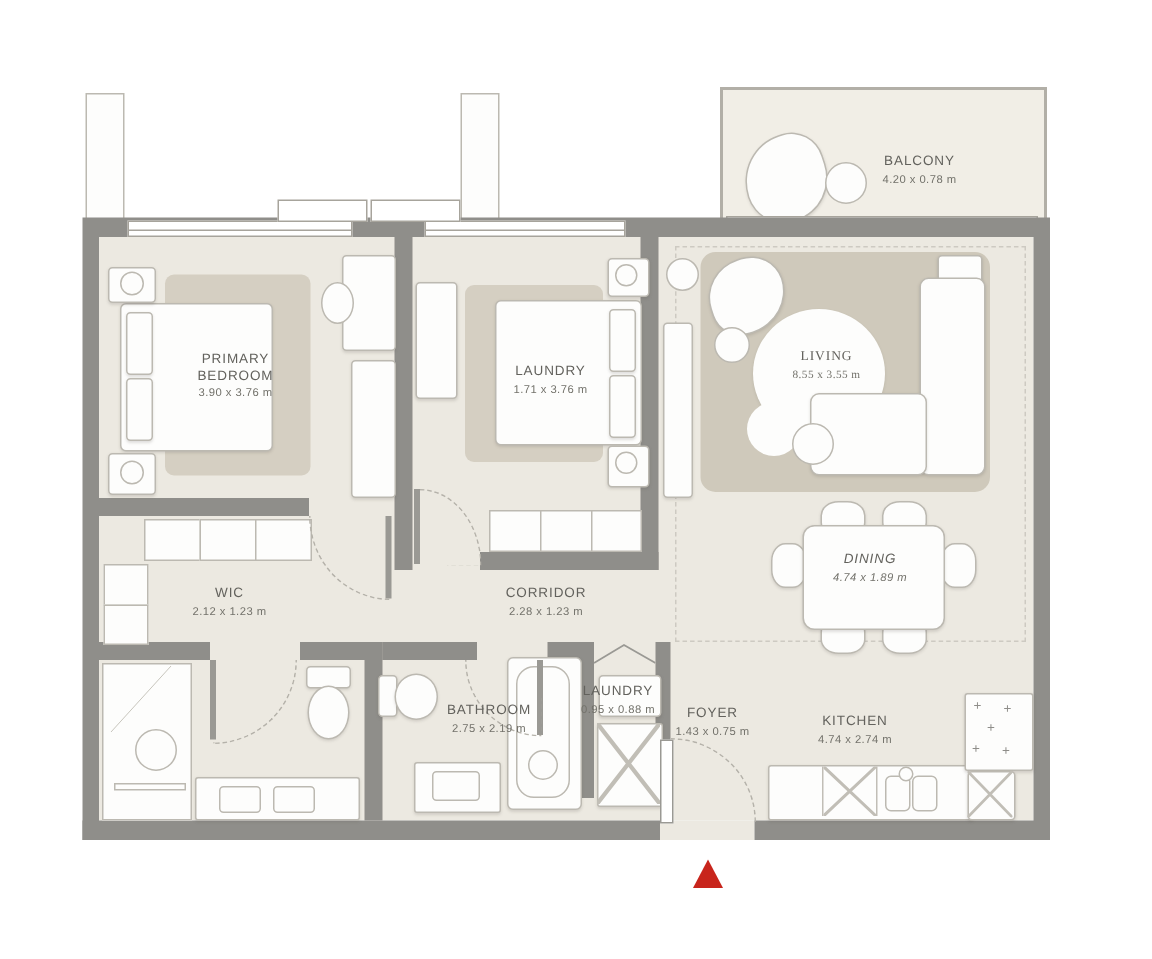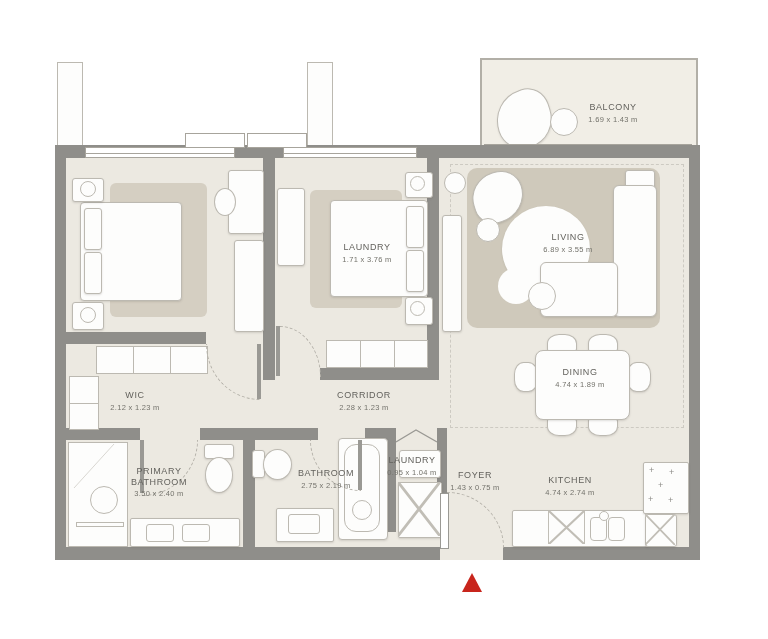--- a/index.html
+++ b/index.html
@@ -182,60 +182,60 @@
   <div class="furn" style="left:645px;top:514px;width:30px;height:31px;"></div>
   <svg class="xsvg" style="left:645px;top:514px;" width="30" height="31" viewBox="0 0 10 10" preserveAspectRatio="none">
       <path d="M0 0 L10 10 M10 0 L0 10"></path>
     </svg>
 
   <div class="leaf" style="left:257px;top:344px;width:4px;height:55px;"></div>
   <div class="arc arc-bl" style="left:206px;top:344px;width:53px;height:55px;"></div>
   <div class="leaf" style="left:276px;top:326px;width:4px;height:50px;"></div>
   <div class="arc arc-tr" style="left:280px;top:326px;width:40px;height:50px;"></div>
 
+  <div class="lbl" style="left:157px;top:250px;width:84px;">
+    <div class="nm">PRIMARY BEDROOM</div>
+    <div class="dm">3.90 x 3.76 m</div>
+  </div>
   <div class="lbl" style="left:367px;top:253px;width:90px;">
     <div class="nm">LAUNDRY</div>
     <div class="dm">1.71 x 3.76 m</div>
   </div>
-  <div class="lbl" style="left:568px;top:243px;width:90px;">
+  <div class="lbl" style="left:551px;top:243px;width:90px;font-family:Liberation Serif, serif;">
     <div class="nm">LIVING</div>
-    <div class="dm">6.89 x 3.55 m</div>
-  </div>
-  <div class="lbl" style="left:580px;top:378px;width:90px;">
+    <div class="dm">8.55 x 3.55 m</div>
+  </div>
+  <div class="lbl" style="left:580px;top:378px;width:90px;font-style:italic;">
     <div class="nm">DINING</div>
     <div class="dm">4.74 x 1.89 m</div>
   </div>
-  <div class="lbl" style="left:135px;top:401px;width:90px;text-align:center;">
+  <div class="lbl" style="left:153px;top:401px;width:90px;text-align:center;">
     <div class="nm">WIC</div>
     <div class="dm">2.12 x 1.23 m</div>
   </div>
   <div class="lbl" style="left:364px;top:401px;width:90px;">
     <div class="nm">CORRIDOR</div>
     <div class="dm">2.28 x 1.23 m</div>
   </div>
-  <div class="lbl" style="left:159px;top:482px;width:80px;">
-    <div class="nm">PRIMARY BATHROOM</div>
-    <div class="dm">3.50 x 2.40 m</div>
-  </div>
   <div class="lbl" style="left:326px;top:479px;width:80px;">
     <div class="nm">BATHROOM</div>
     <div class="dm">2.75 x 2.19 m</div>
   </div>
   <div class="lbl" style="left:412px;top:466px;width:80px;">
     <div class="nm">LAUNDRY</div>
-    <div class="dm">0.95 x 1.04 m</div>
+    <div class="dm">0.95 x 0.88 m</div>
   </div>
   <div class="lbl" style="left:475px;top:481px;width:80px;text-align:center;">
     <div class="nm">FOYER</div>
     <div class="dm">1.43 x 0.75 m</div>
   </div>
   <div class="lbl" style="left:570px;top:486px;width:90px;">
     <div class="nm">KITCHEN</div>
     <div class="dm">4.74 x 2.74 m</div>
   </div>
   <div class="lbl" style="left:613px;top:113px;width:90px;">
     <div class="nm">BALCONY</div>
-    <div class="dm">1.69 x 1.43 m</div>
+    <div class="dm">4.20 x 0.78 m</div>
   </div>
 
   <div class="tri" style="left:462px;top:573px;border-bottom:19px solid #c8251c;"></div>
 
 </div>
 
 </body></html>

